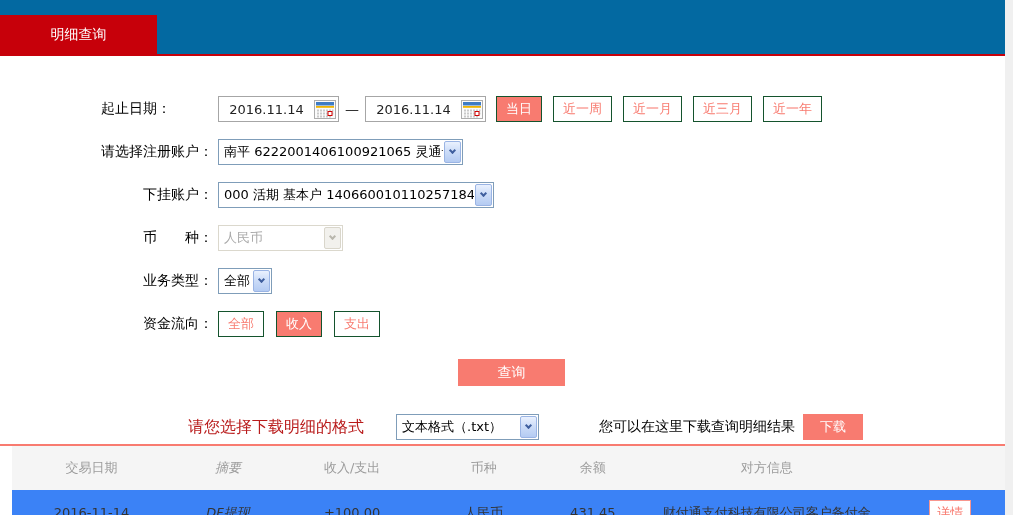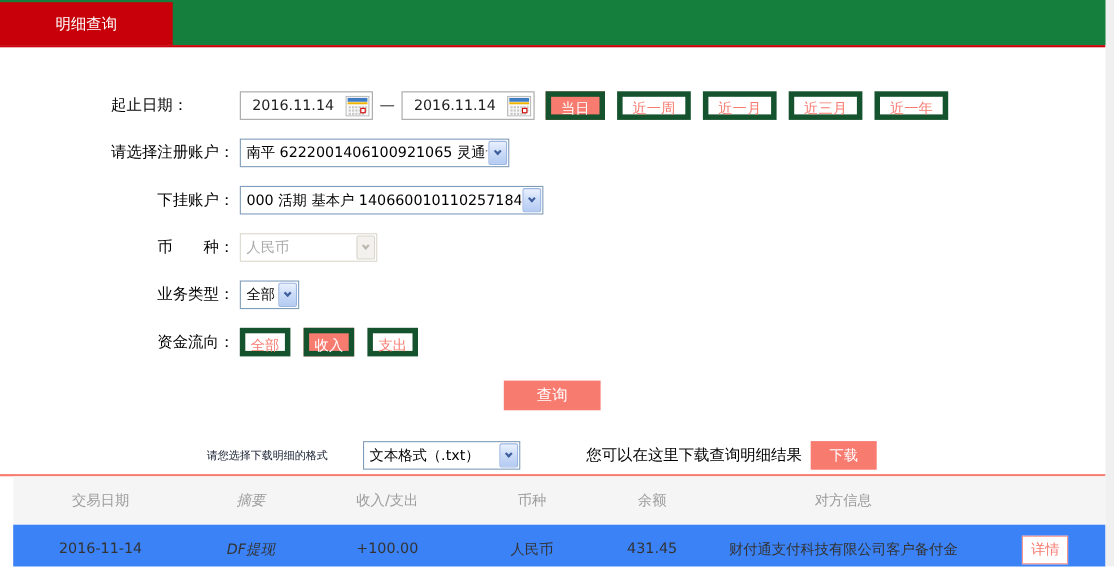--- a/index.html
+++ b/index.html
@@ -3,21 +3,21 @@
 <meta charset="utf-8">
 <style>
   * { box-sizing: border-box; }
   html,body { margin:0; padding:0; }
   body {
     width:1013px; height:515px; overflow:hidden; position:relative;
     background:#fff; font-family:"DejaVu Sans","Liberation Sans",sans-serif;
     color:#000;
   }
   
-  .tab-strip { padding-top:2px; background:#15803d; }
+  .tab-strip { padding-top:15px; background:#0369a1; }
   .tab {
     width:157px; height:39px; background:#c7000a; color:#fff;
     display:flex; align-items:center; justify-content:center;
     font-size:14px; cursor:pointer;
   }
   .redline { width:1005px; height:2px; background:#c7000a; }
 
   
   .content { padding-top:40px; }
   .form-row { display:flex; align-items:center; height:26px; margin-bottom:17px; }
@@ -29,21 +29,21 @@
     width:121px; height:26px; border:1px solid #a6a6a6; background:#fff;
     display:flex; align-items:center; margin-left:5px;
   }
   .date-text { flex:1; text-align:center; font-size:13px; color:#222; }
   .cal-wrap { margin-right:2px; display:flex; cursor:pointer; }
   .date-dash { margin:0 6px; font-size:14px; color:#333; }
 
   
   .qbtn {
     height:26px; padding:0 9px; margin-left:11px;
-    border:5px solid #14532d; background:#fff; color:#f87b70;
+    border:1px solid #14532d; background:#fff; color:#f87b70;
     font-size:13px; font-family:inherit; cursor:pointer; line-height:24px;
   }
   .qbtn.active { background:#f87b70; color:#fff; }
   .qbtn.w46 { width:46px; padding:0; text-align:center; margin-left:12px; }
   .qbtn.first { margin-left:5px; }
 
   
   .select {
     height:26px; border:1px solid #7f9db9; background:#fff;
     display:flex; align-items:center; margin-left:5px; cursor:pointer;
@@ -62,25 +62,25 @@
   .select.disabled { border-color:#dbd8cd; cursor:default; }
   .select.disabled .select-text { color:#a9a9a9; }
   .select.disabled .select-btn { background:#f2f1ed; border-color:#d9d6cb; }
   .select.disabled .chev { border-color:#b9b7ad; }
   .w245 { width:245px; } .w276 { width:276px; } .w125 { width:125px; }
   .w54 { width:54px; } .w143 { width:143px;margin-left:32px; }
 
   
   .query-row { margin:22px 0 0 458px; }
   .query-btn {
-    width:88px; height:27px; background:#f87b70; color:#fff; border:none;
+    width:107px; height:27px; background:#f87b70; color:#fff; border:none;
     font-size:14px; font-family:inherit; cursor:pointer;
   }
   .download-row { display:flex; align-items:center; margin:28px 0 0 188px; height:26px; }
-  .dl-label { font-size:10px; color:#0f172a; }
+  .dl-label { font-size:16px; color:#b91c1c; }
   .dl-hint { font-size:14px; color:#000; margin-left:60px; }
   .download-btn {
     width:60px; height:26px; margin-left:8px; background:#f87b70; color:#fff;
     border:none; font-size:13px; font-family:inherit; cursor:pointer;
   }
 
   
   .table-section { width:1005px; border-top:2px solid #f87b70; margin-top:4px;padding-left:12px; }
   .thead { height:44px; background:#f5f5f5; display:flex; align-items:center; }
   .trow  { height:46px; background:#3b82f6; display:flex; align-items:center; border-bottom:1px solid #e6e6e6; }

